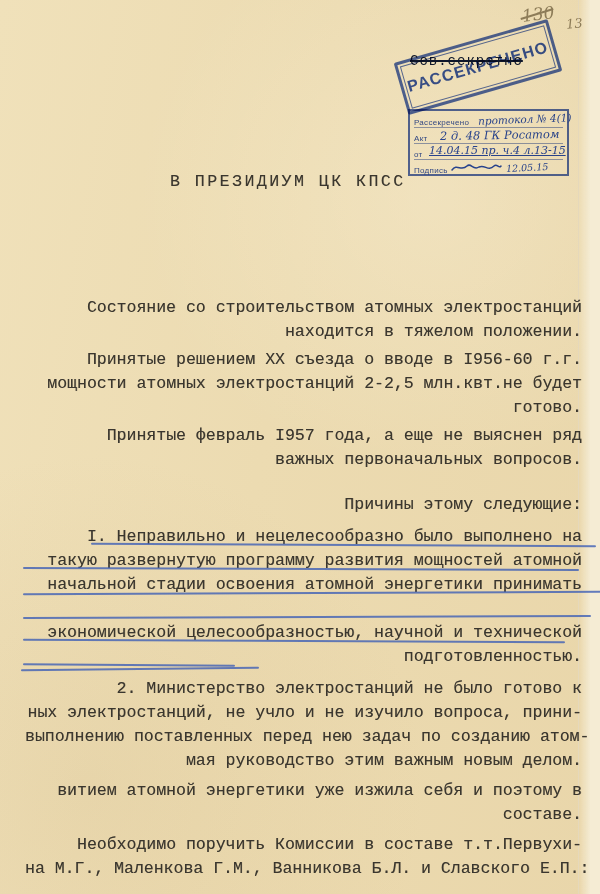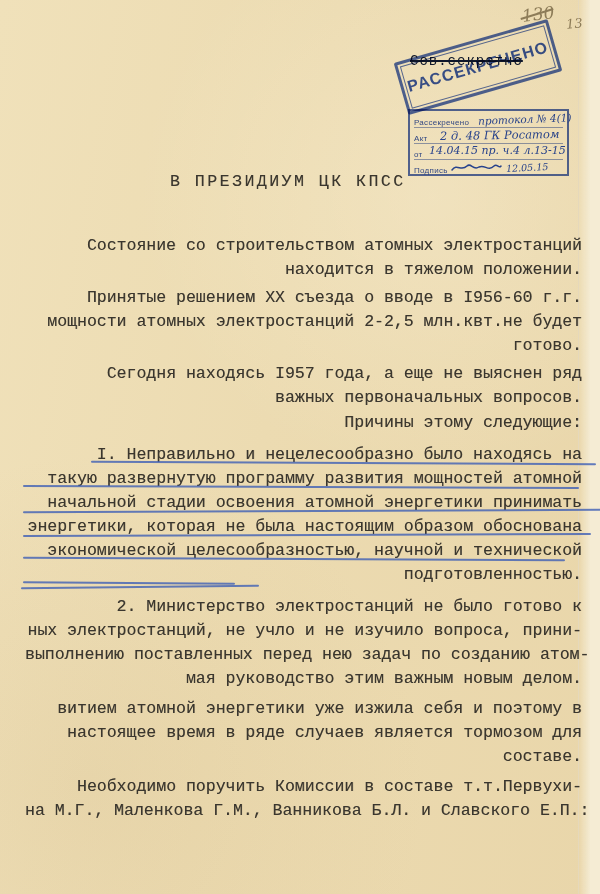--- a/index.html
+++ b/index.html
@@ -16,21 +16,21 @@
     background:linear-gradient(to right, rgba(246,238,216,0), #f5ecd4 55%);
     border-left:1px solid rgba(160,130,80,.18);
   }
   
   .column{
     position:absolute;left:25px;top:170px;width:557px;
     font:16.5px/24px "Liberation Mono","DejaVu Sans Mono",monospace;
     color:#3a362e;
     text-shadow:.3px .3px .5px rgba(60,56,48,.45);
   }
-  .title{margin:0 0 40px 145px;letter-spacing:2.5px;white-space:pre;}
+  .title{margin:0 0 102px 145px;letter-spacing:2.5px;white-space:pre;}
   .para{margin-top:3px;text-align:right;}
   .line{position:relative;height:24px;white-space:pre;}
   .line.indent{padding-left:38px;}
   .pen{
     position:absolute;height:2.3px;background:#3f5fb5;opacity:.8;
     border-radius:2px;display:block;
   }
   
   .pagenum{position:absolute;left:522px;top:4px;width:70px;height:36px;
     font-family:"DejaVu Serif",serif;font-style:italic;color:#8d7c58;}
@@ -69,21 +69,21 @@
   .ib-label{
     font-family:"Liberation Sans",sans-serif;font-size:8px;letter-spacing:.3px;
     color:rgba(43,73,174,.95);line-height:15px;
   }
   .ib-val{
     position:absolute;white-space:nowrap;font-style:italic;
     font-family:"DejaVu Serif",serif;color:#2a4cc0;
   }
   .v1{left:64px;top:1px;font-size:10.5px;transform:rotate(-2deg);}
   .v2{left:26px;top:0;font-size:11.5px;transform:rotate(-1deg);}
-  .v3{left:15px;top:0;font-size:11px;}
+  .v3{left:15px;top:0;font-size:11px;text-decoration:underline;}
   .v4{left:92px;top:2px;font-size:9.5px;transform:rotate(-3deg);}
   .sig{position:absolute;left:36px;top:1px;}
 </style>
 </head>
 <body>
 
 <div class="edge-strip"></div>
 
 <div class="pagenum">
   <span class="pn-old">130</span>
@@ -129,47 +129,46 @@
     <div class="line"><span>находится в тяжелом положении.</span></div>
   </div>
 
   <div class="para" style="margin-top:4px">
     <div class="line indent"><span>Принятые решением XX съезда о вводе в I956-60 г.г.</span></div>
     <div class="line"><span>мощности атомных электростанций 2-2,5 млн.квт.не будет</span></div>
     <div class="line"><span>готово.</span></div>
   </div>
 
   <div class="para" style="margin-top:4px">
-    <div class="line indent"><span>Сегодня находясь I957 года, а еще не выяснен ряд</span></div>
+    <div class="line indent"><span>Принятые февраль I957 года, а еще не выяснен ряд</span></div>
     <div class="line"><span>важных первоначальных вопросов.</span></div>
   </div>
 
-  <div class="para" style="margin-top:1px">
+  <div class="para" style="margin-top:21px">
     <div class="line indent"><span>Причины этому следующие:</span></div>
   </div>
 
   <div class="para" style="margin-top:8px">
-    <div class="line indent"><span>I. Неправильно и нецелесообразно было находясь на</span><i class="pen" style="left:66px;top:19px;width:505px;transform:rotate(.3deg)"></i></div>
+    <div class="line indent"><span>I. Неправильно и нецелесообразно было выполнено на</span><i class="pen" style="left:66px;top:19px;width:505px;transform:rotate(.3deg)"></i></div>
     <div class="line"><span>такую развернутую программу развития мощностей атомной</span><i class="pen" style="left:-2px;top:19px;width:556px;transform:rotate(.2deg)"></i></div>
     <div class="line"><span>начальной стадии освоения атомной энергетики принимать</span><i class="pen" style="left:-2px;top:19px;width:578px;transform:rotate(-.25deg)"></i></div>
-    <div class="line"><span>энергетики, которая не была настоящим образом обоснована</span><i class="pen" style="left:-2px;top:19px;width:568px;transform:rotate(-.2deg)"></i></div>
+    <div class="line"><i class="pen" style="left:-2px;top:19px;width:568px;transform:rotate(-.2deg)"></i></div>
     <div class="line"><span>экономической целесообразностью, научной и технической</span><i class="pen" style="left:-2px;top:19px;width:542px;transform:rotate(.25deg)"></i></div>
     <div class="line"><span>подготовленностью.</span><i class="pen" style="left:-2px;top:19px;width:212px;transform:rotate(.4deg)"></i><i class="pen" style="left:-4px;top:23px;width:238px;transform:rotate(-.6deg)"></i></div>
   </div>
 
   <div class="para" style="margin-top:8px">
     <div class="line indent"><span>2. Министерство электростанций не было готово к</span></div>
     <div class="line"><span>ных электростанций, не учло и не изучило вопроса, прини-</span></div>
     <div class="line"><span>выполнению поставленных перед нею задач по созданию атом-</span></div>
     <div class="line"><span>мая руководство этим важным новым делом.</span></div>
   </div>
 
   <div class="para" style="margin-top:6px">
     <div class="line"><span>витием атомной энергетики уже изжила себя и поэтому в</span></div>
-    <div class="line"><span>настоящее время в ряде случаев является тормозом для</span></div>
     <div class="line"><span>составе.</span></div>
   </div>
 
   <div class="para" style="margin-top:6px">
     <div class="line indent"><span>Необходимо поручить Комиссии в составе т.т.Первухи-</span></div>
     <div class="line"><span>на М.Г., Маленкова Г.М., Ванникова Б.Л. и Славского Е.П.:</span></div>
   </div>
 </div>
 
 </body></html>

